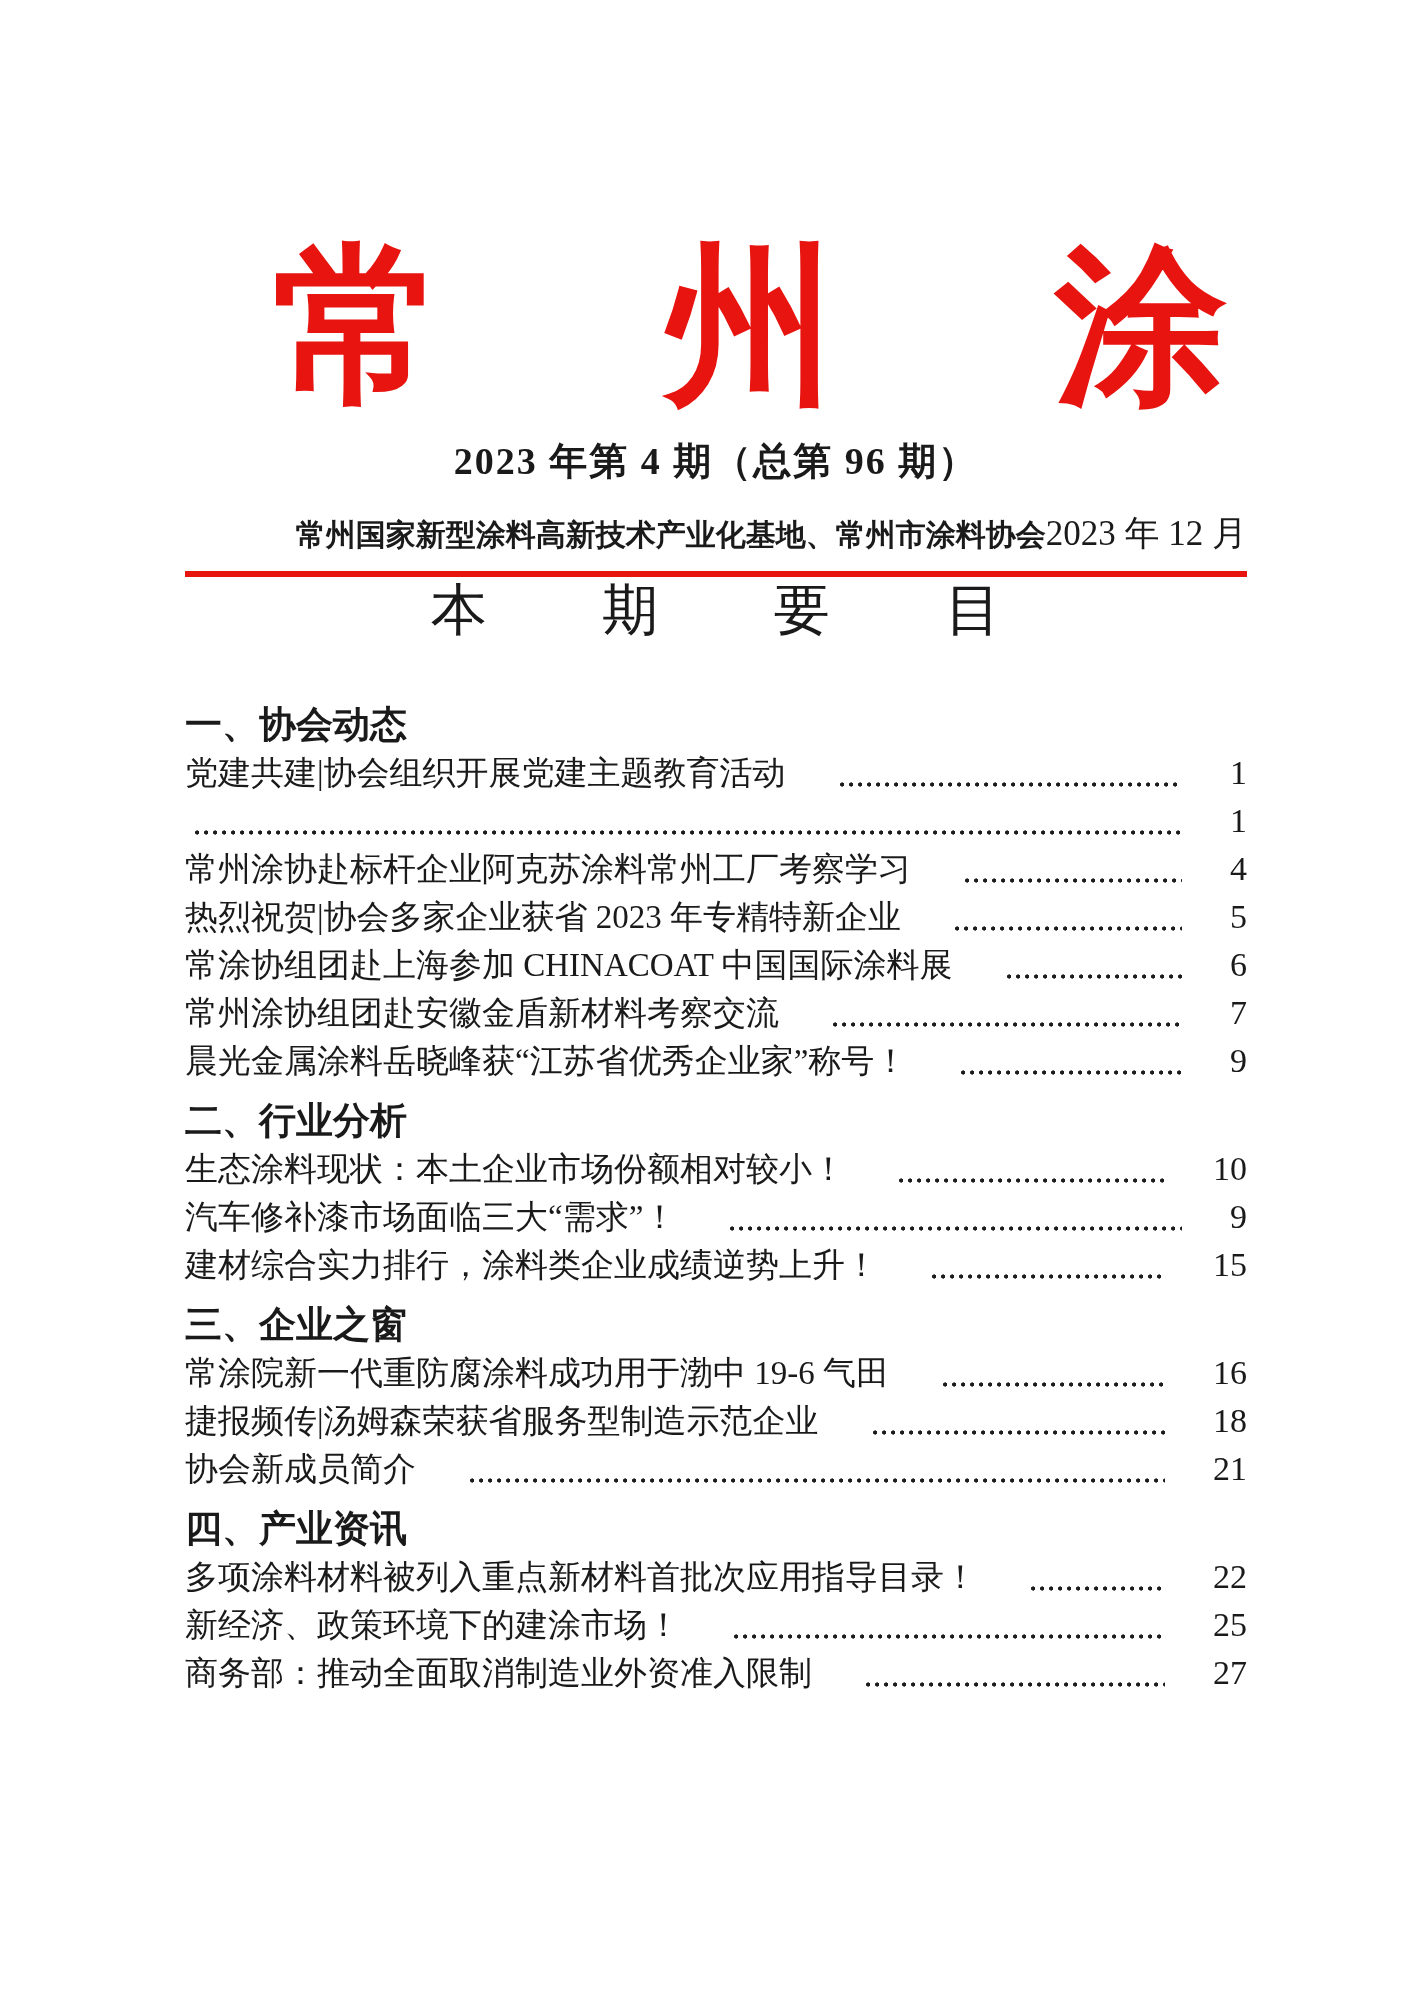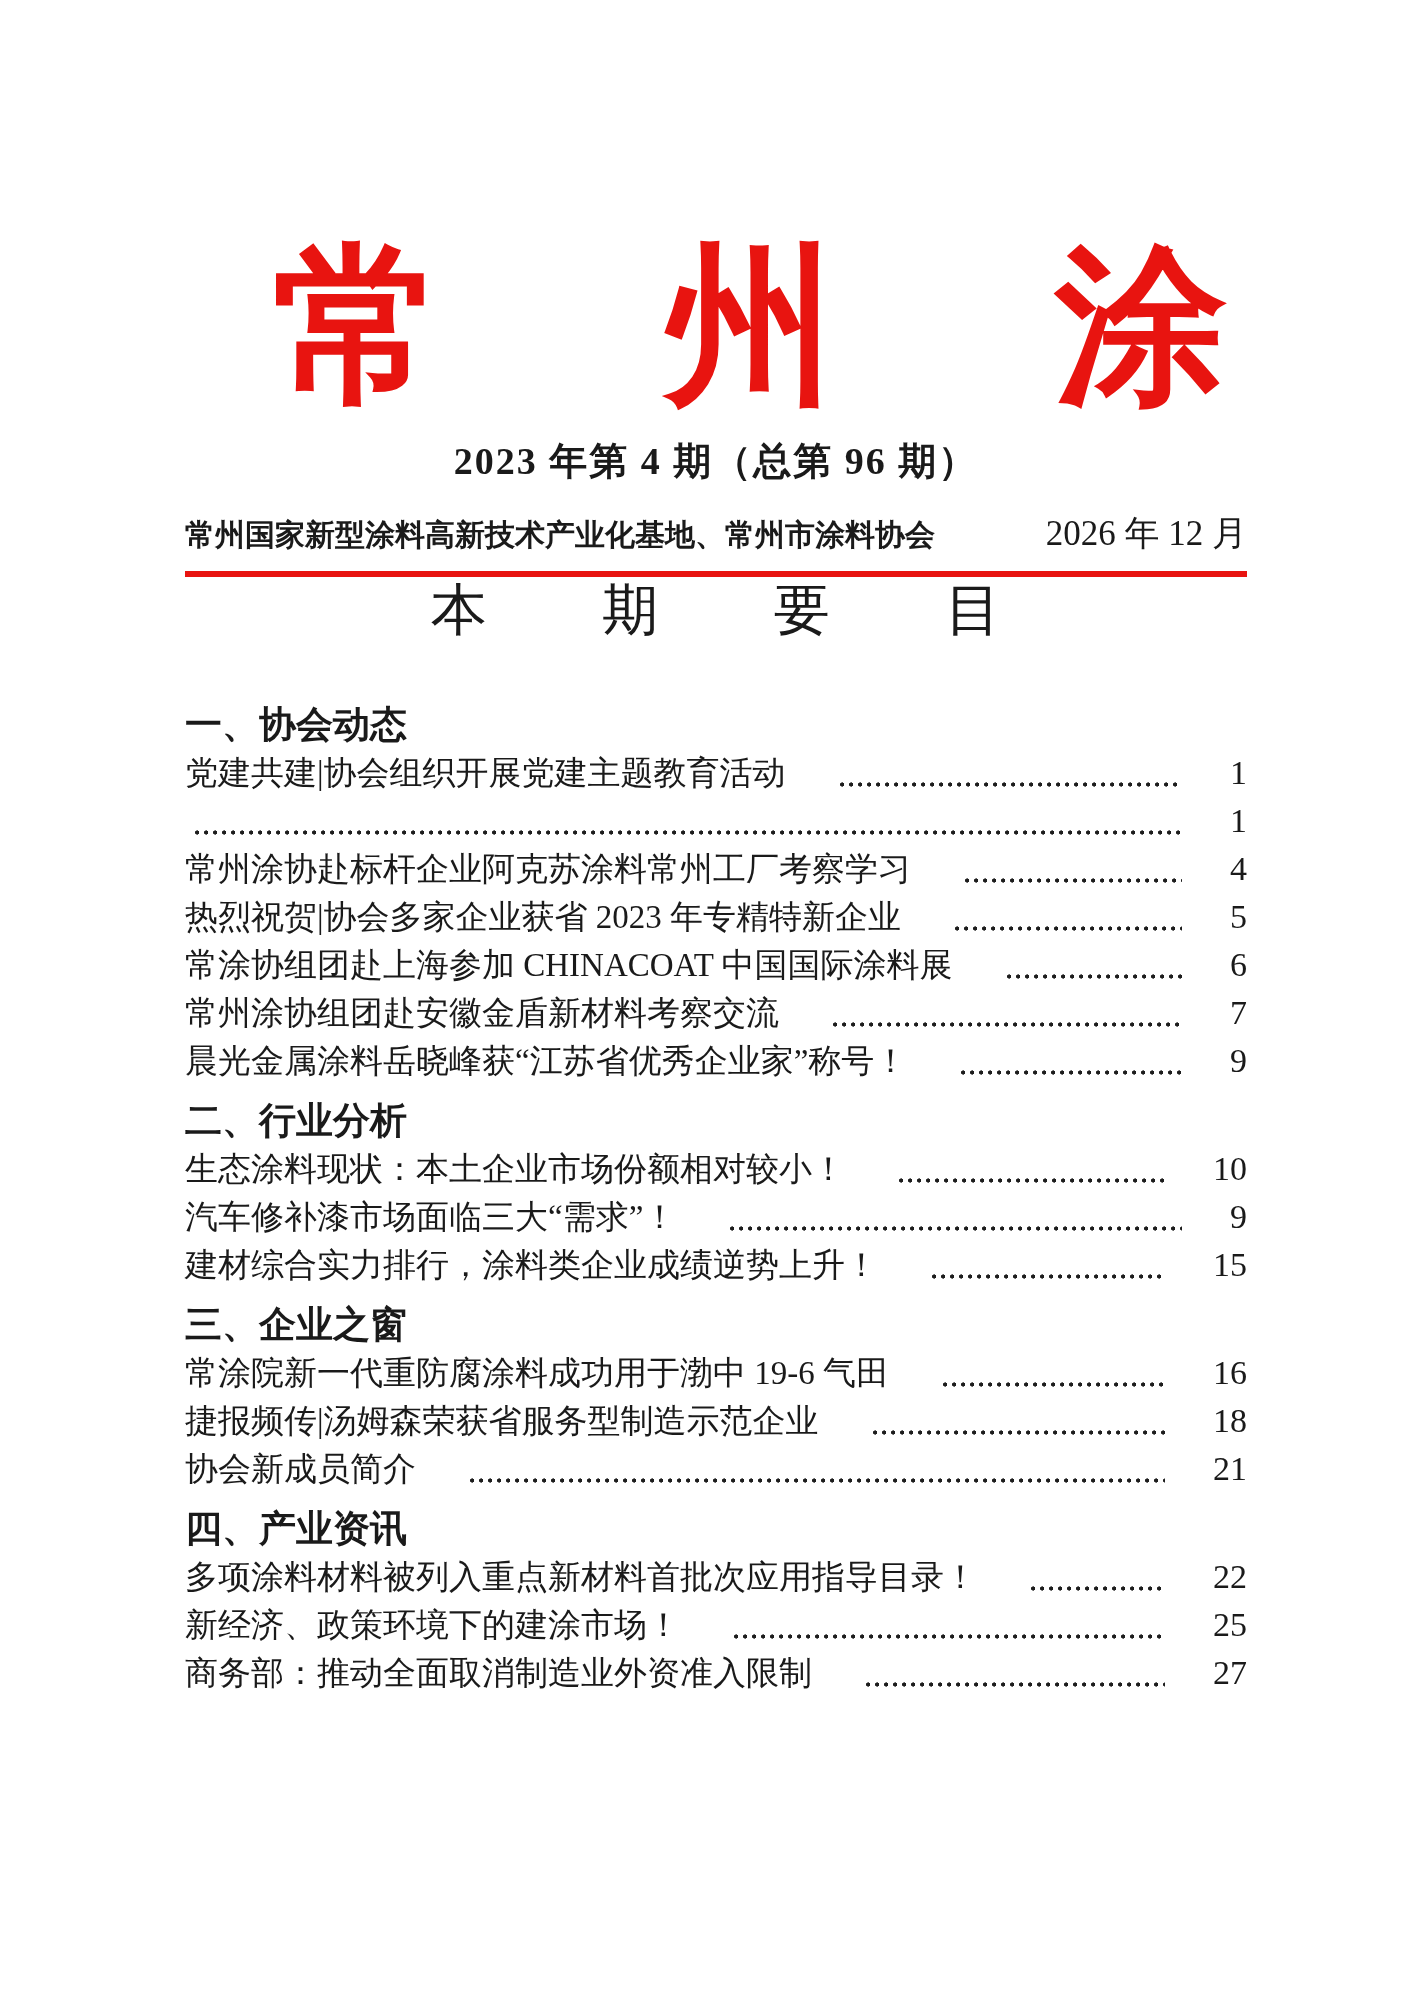--- a/index.html
+++ b/index.html
@@ -38,21 +38,21 @@
     margin-top: 18px;
     font-size: 38px;
     line-height: 46px;
     font-weight: bold;
     text-align: center;
     letter-spacing: 2px;
   }
   .pub-row {
     margin-top: 28px;
     display: flex;
-    justify-content: space-between;
+    justify-content: flex-end;
     align-items: baseline;
     line-height: 44px;
   }
   .publisher {
     font-family: "Liberation Sans", "DejaVu Sans", sans-serif;
     font-weight: bold;
     font-size: 30px;
     letter-spacing: 0px;
     white-space: nowrap;
   }
@@ -119,21 +119,21 @@
 
 <div class="page">
   <div class="content">
 
     <h1 class="masthead-title">常 州 涂 料</h1>
 
     <div class="issue-line">2023 年第 4 期（总第 96 期）</div>
 
     <div class="pub-row">
       <span class="publisher">常州国家新型涂料高新技术产业化基地、常州市涂料协会</span>
-      <span class="issue-date">2026 年 12 月</span>
+      <span class="issue-date">2023 年 12 月</span>
     </div>
 
     <div class="red-rule"></div>
 
     <h2 class="contents-heading">本 期 要 目</h2>
 
     <div class="toc">
         <div class="toc-section">一、协会动态</div>
         <div class="toc-row">
           <span class="toc-title">党建共建|协会组织开展党建主题教育活动</span>

